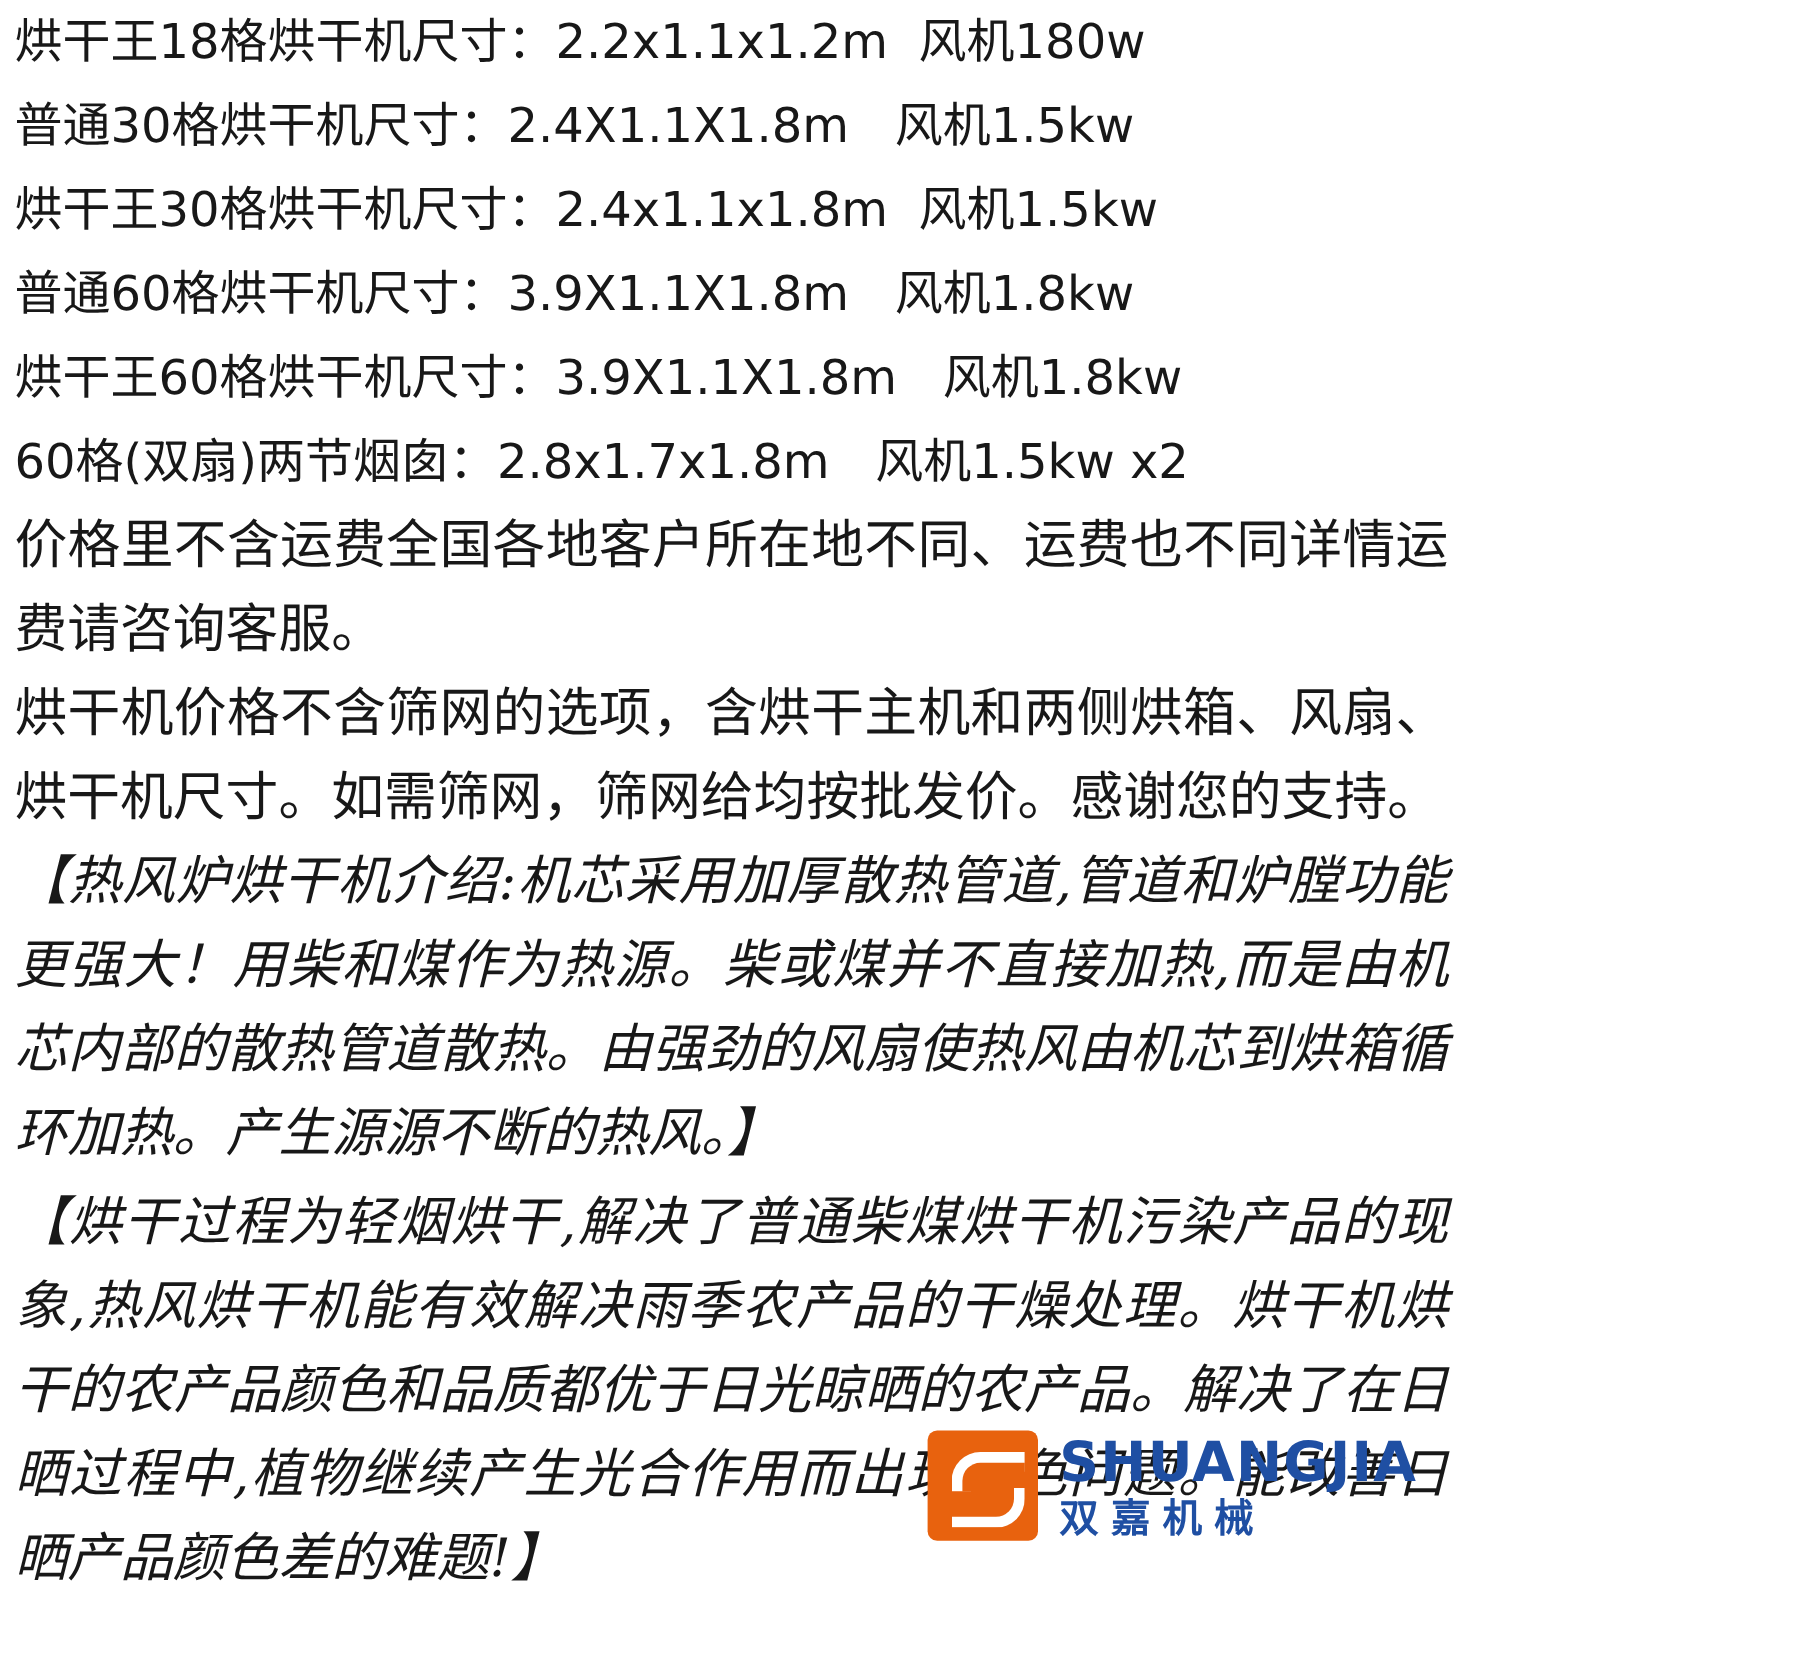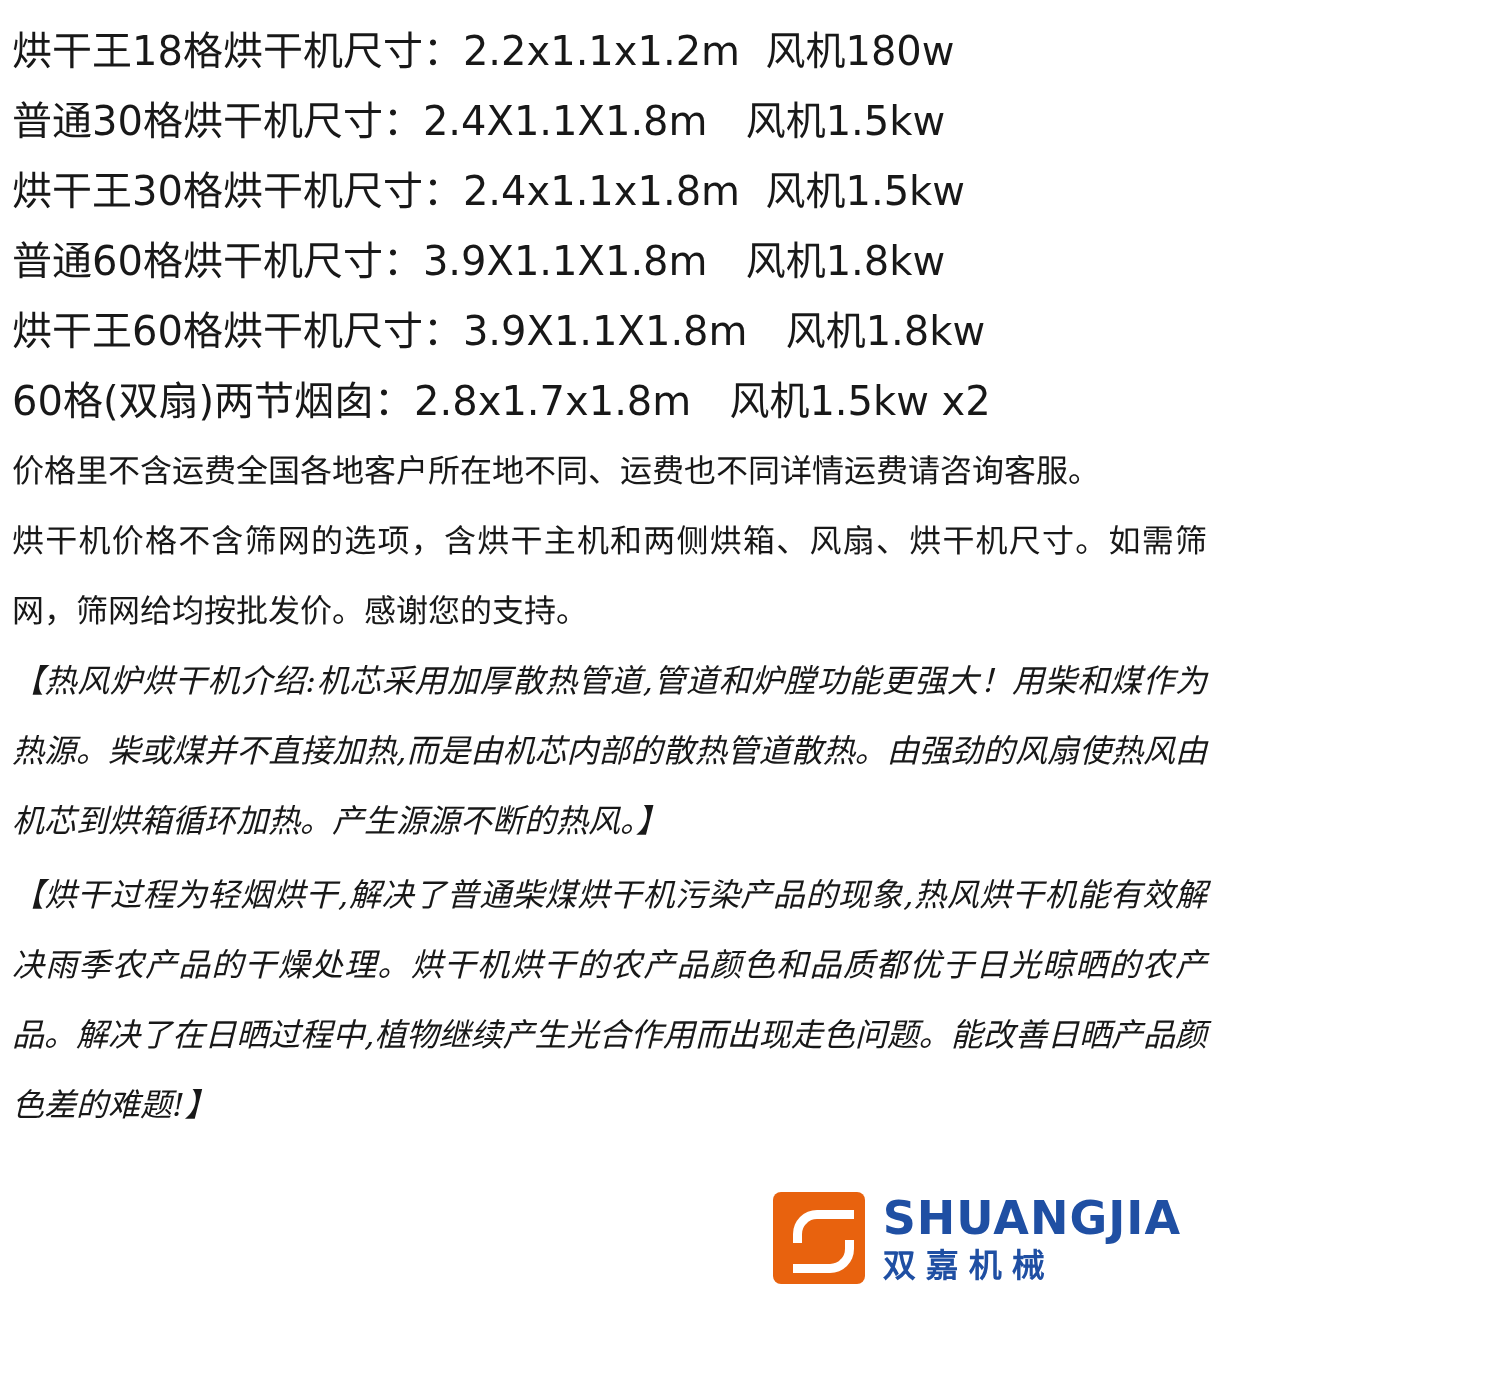--- a/index.html
+++ b/index.html
@@ -16,41 +16,41 @@
     font-family: "DejaVu Sans", "Liberation Sans", sans-serif;
     color: #1c1c1c;
   }
   .page {
     position: absolute;
     left: 0;
     top: 0;
     width: 1219px;
     height: 1388px;
     box-sizing: border-box;
-    padding: 16px 12px;
+    padding: 0 12px;
   }
 
   
   .spec-list {
     margin: 0;
     padding: 0;
     list-style: none;
   }
   .spec-line {
     font-size: 40px;
     line-height: 70px;
     white-space: pre;
     letter-spacing: 0px;
     color: #181818;
     font-family: "DejaVu Sans", "Liberation Sans", sans-serif;
   }
 
   
   .para {
-    font-size: 32px;
+    font-size: 44px;
     line-height: 70px;
     color: #181818;
     margin: 0;
     text-align: justify;
     text-justify: inter-character;
     font-family: "DejaVu Sans", "Liberation Sans", sans-serif;
   }
   .para.serif {
     font-family: "DejaVu Serif", "Liberation Serif", serif;
     font-style: italic;

